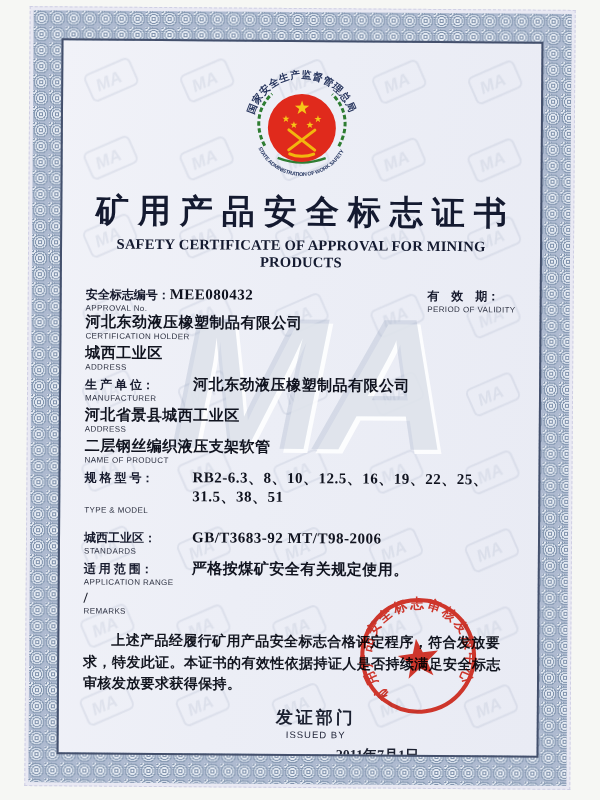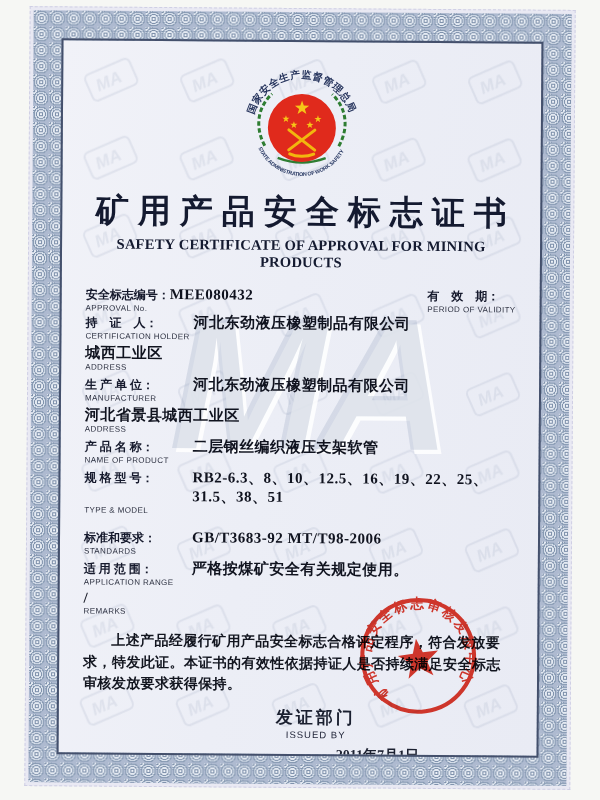--- a/index.html
+++ b/index.html
@@ -156,21 +156,20 @@
             <div>
               <div class="row-line">
                 <span class="lbl" style="flex:none">有　效　期：</span>
               </div>
               <div class="en">PERIOD OF VALIDITY</div>
             </div>
           </div>
 
           <div class="row">
             <div class="row-line">
-              <span class="lbl">持　证　人：</span>
               <span class="val">河北东劲液压橡塑制品有限公司</span>
             </div>
             <div class="en">CERTIFICATION HOLDER</div>
           </div>
 
           <div class="row">
             <div class="row-line">
               <span class="val">城西工业区</span>
             </div>
             <div class="en">ADDRESS</div>
@@ -186,37 +185,36 @@
 
           <div class="row">
             <div class="row-line">
               <span class="val">河北省景县城西工业区</span>
             </div>
             <div class="en">ADDRESS</div>
           </div>
 
           <div class="row">
             <div class="row-line">
-              <span class="lbl">产 品 名 称：</span>
               <span class="val">二层钢丝编织液压支架软管</span>
             </div>
             <div class="en">NAME OF PRODUCT</div>
           </div>
 
           <div class="row">
             <div class="row-line">
               <span class="lbl">规 格 型 号：</span>
               <span class="val" style="flex:1">RB2-6.3、8、10、12.5、16、19、22、25、31.5、38、51</span>
             </div>
             <div class="en">TYPE &amp; MODEL</div>
           </div>
 
           <div class="row row-standards">
             <div class="row-line">
-              <span class="lbl">标准和要求：</span>
+              <span class="lbl">城西工业区：</span>
               <span class="val">GB/T3683-92 MT/T98-2006</span>
             </div>
             <div class="en">STANDARDS</div>
           </div>
 
           <div class="row">
             <div class="row-line">
               <span class="lbl">适 用 范 围：</span>
               <span class="val">严格按煤矿安全有关规定使用。</span>
             </div>

